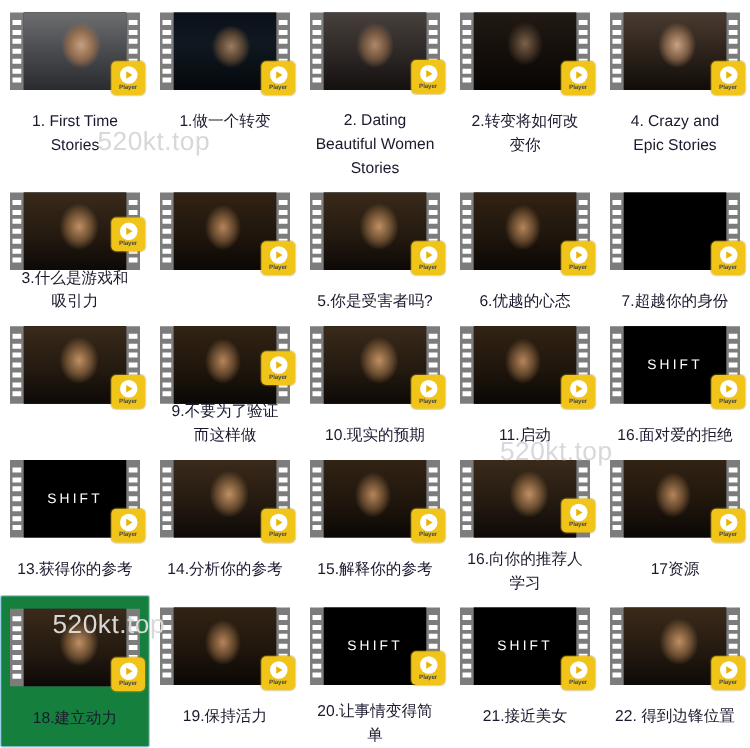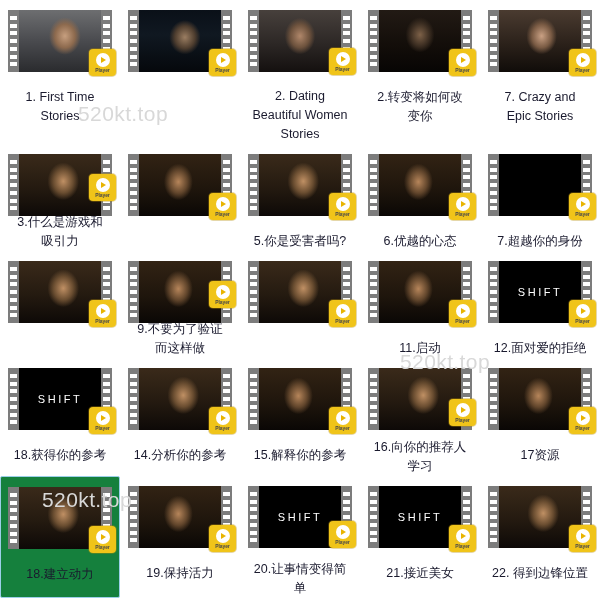--- a/index.html
+++ b/index.html
@@ -245,20 +245,21 @@
             <i></i>
             <i></i>
             <i></i>
           </div>
         </div>
         <div class="player-badge">
           <div class="circ"></div>
           <div class="plabel">Player</div>
         </div>
       </div>
+      <div class="caption">1.做一个转变</div>
     </div>
     <div class="cell">
       <div class="thumb-wrap">
         <div class="filmstrip">
           <div class="perf">
             <i></i>
             <i></i>
             <i></i>
             <i></i>
             <i></i>
@@ -340,21 +341,21 @@
             <i></i>
             <i></i>
             <i></i>
           </div>
         </div>
         <div class="player-badge">
           <div class="circ"></div>
           <div class="plabel">Player</div>
         </div>
       </div>
-      <div class="caption">7. Crazy and Epic Stories</div>
+      <div class="caption">4. Crazy and Epic Stories</div>
     </div>
     <div class="cell">
       <div class="thumb-wrap">
         <div class="filmstrip">
           <div class="perf">
             <i></i>
             <i></i>
             <i></i>
             <i></i>
             <i></i>
@@ -594,20 +595,21 @@
             <i></i>
             <i></i>
             <i></i>
           </div>
         </div>
         <div class="player-badge">
           <div class="circ"></div>
           <div class="plabel">Player</div>
         </div>
       </div>
+      <div class="caption">10.现实的预期</div>
     </div>
     <div class="cell">
       <div class="thumb-wrap">
         <div class="filmstrip">
           <div class="perf">
             <i></i>
             <i></i>
             <i></i>
             <i></i>
             <i></i>
@@ -658,21 +660,21 @@
             <i></i>
             <i></i>
             <i></i>
           </div>
         </div>
         <div class="player-badge">
           <div class="circ"></div>
           <div class="plabel">Player</div>
         </div>
       </div>
-      <div class="caption">12.面对爱的拒绝</div>
+      <div class="caption">16.面对爱的拒绝</div>
     </div>
     <div class="cell">
       <div class="thumb-wrap">
         <div class="filmstrip">
           <div class="perf">
             <i></i>
             <i></i>
             <i></i>
             <i></i>
             <i></i>
@@ -691,21 +693,21 @@
             <i></i>
             <i></i>
             <i></i>
           </div>
         </div>
         <div class="player-badge">
           <div class="circ"></div>
           <div class="plabel">Player</div>
         </div>
       </div>
-      <div class="caption">18.获得你的参考</div>
+      <div class="caption">13.获得你的参考</div>
     </div>
     <div class="cell">
       <div class="thumb-wrap">
         <div class="filmstrip">
           <div class="perf">
             <i></i>
             <i></i>
             <i></i>
             <i></i>
             <i></i>

